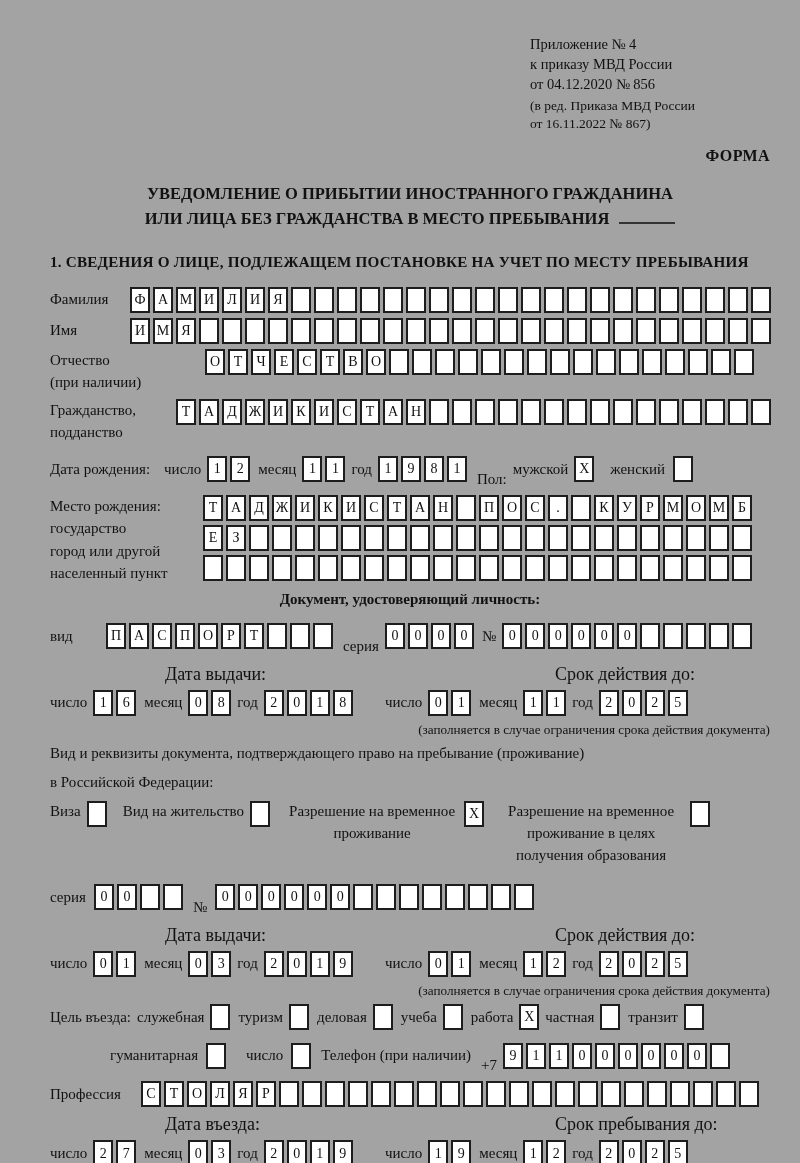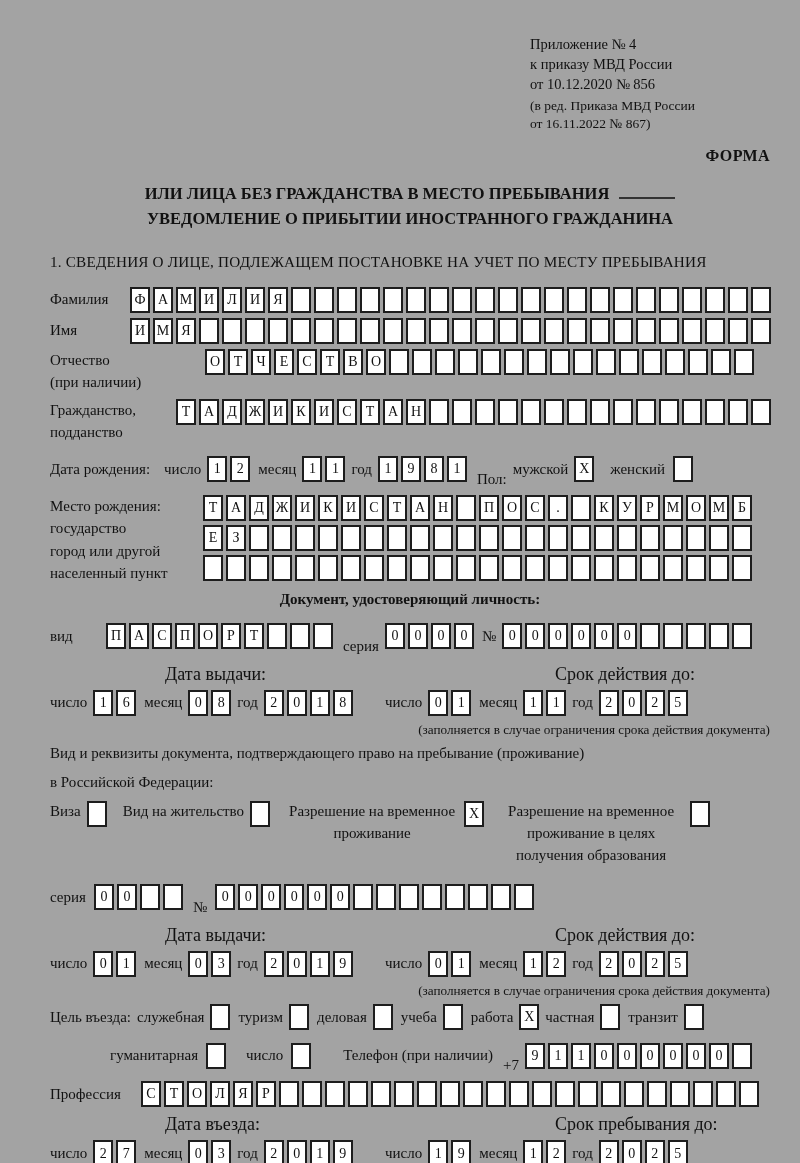--- a/index.html
+++ b/index.html
@@ -7,35 +7,35 @@
     position:relative;width:800px;height:1163px;box-sizing:border-box;
     padding:34px 30px 0 50px;background:#a3a3a3;color:#111;
     font-family:"Liberation Serif", serif;font-size:15px;line-height:1.4;
     overflow:hidden;
   }
   .appendix{margin-left:480px;font-size:14.5px;line-height:1.38;}
   .appendix .note{font-size:13.5px;margin-top:3px;line-height:1.35;}
   .forma{text-align:right;font-weight:700;font-size:16px;margin-top:12px;letter-spacing:.4px;}
   .title{text-align:center;font-weight:700;font-size:16.5px;margin-top:14px;line-height:1.5;}
   .blank-line{display:inline-block;width:56px;border-bottom:2px solid #333;height:14px;margin-left:10px;}
-  .sec-heading{font-weight:400;font-size:15.2px;margin-top:20px;margin-bottom:14px;letter-spacing:.2px;}
+  .sec-heading{font-weight:700;font-size:15.2px;margin-top:20px;margin-bottom:14px;letter-spacing:.2px;}
 
   .row{display:flex;align-items:center;margin-bottom:5px;}
   .row.top{align-items:flex-start;}
   .lbl{flex:0 0 auto;}
   .lbl2{flex:0 0 auto;line-height:1.5;}
   .cells{display:flex;gap:3px;flex:0 0 auto;}
   .cell{
     flex:0 0 auto;width:16px;height:22px;border:2px solid #1d1d1d;
     display:flex;align-items:center;justify-content:center;
     font-size:14px;background:#fff;
   }
   .w80{width:80px;} .w126{width:126px;} .w155{width:155px;} .w91{width:91px;} .w56{width:56px;}
   .gap6{margin-left:6px;} .gap8{margin-left:8px;} .gap10{margin-left:10px;margin-top:20px;} .gap14{margin-left:14px;}
-  .gap16{margin-left:16px;} .gap20{margin-left:20px;} .gap24{margin-left:32px;} .gap38{margin-left:38px;}
+  .gap16{margin-left:16px;} .gap20{margin-left:20px;} .gap24{margin-left:10px;} .gap38{margin-left:38px;}
 
   .bp-block{display:flex;align-items:flex-start;margin-bottom:4px;}
   .bp-labels{flex:0 0 153px;line-height:1.5;}
   .bp-rows .cells{margin-bottom:4px;}
 
   .center-bold{text-align:center;font-weight:700;font-size:15px;margin:4px 0 6px 0;}
 
   .dates-pair{display:flex;align-items:flex-start;margin-bottom:4px;}
   .date-col-l{flex:0 0 335px;}
   .date-col-r{flex:1 1 auto;}
@@ -59,34 +59,34 @@
   .legal-rows .cells{margin-bottom:4px;}
 </style>
 </head>
 <body>
 
 <div class="page">
 
   <div class="appendix">
     <div>Приложение № 4</div>
     <div>к приказу МВД России</div>
-    <div>от 10.12.2020 № 856</div>
+    <div>от 04.12.2020 № 856</div>
     <div class="note">
       <div>(в ред. Приказа МВД России</div>
       <div>от 16.11.2022 № 867)</div>
     </div>
   </div>
 
   <div class="forma">ФОРМА</div>
 
   <div class="title">
+    <div>УВЕДОМЛЕНИЕ О ПРИБЫТИИ ИНОСТРАННОГО ГРАЖДАНИНА</div>
     <div>
       <span>ИЛИ ЛИЦА БЕЗ ГРАЖДАНСТВА В МЕСТО ПРЕБЫВАНИЯ</span><span class="blank-line"></span>
     </div>
-    <div>УВЕДОМЛЕНИЕ О ПРИБЫТИИ ИНОСТРАННОГО ГРАЖДАНИНА</div>
   </div>
 
   <div class="sec-heading">1. СВЕДЕНИЯ О ЛИЦЕ, ПОДЛЕЖАЩЕМ ПОСТАНОВКЕ НА УЧЕТ ПО МЕСТУ ПРЕБЫВАНИЯ</div>
 
   <div class="row">
     <span class="lbl w80">Фамилия</span>
     <span class="cells">
         <span class="cell">Ф</span>
         <span class="cell">А</span>
         <span class="cell">М</span>

